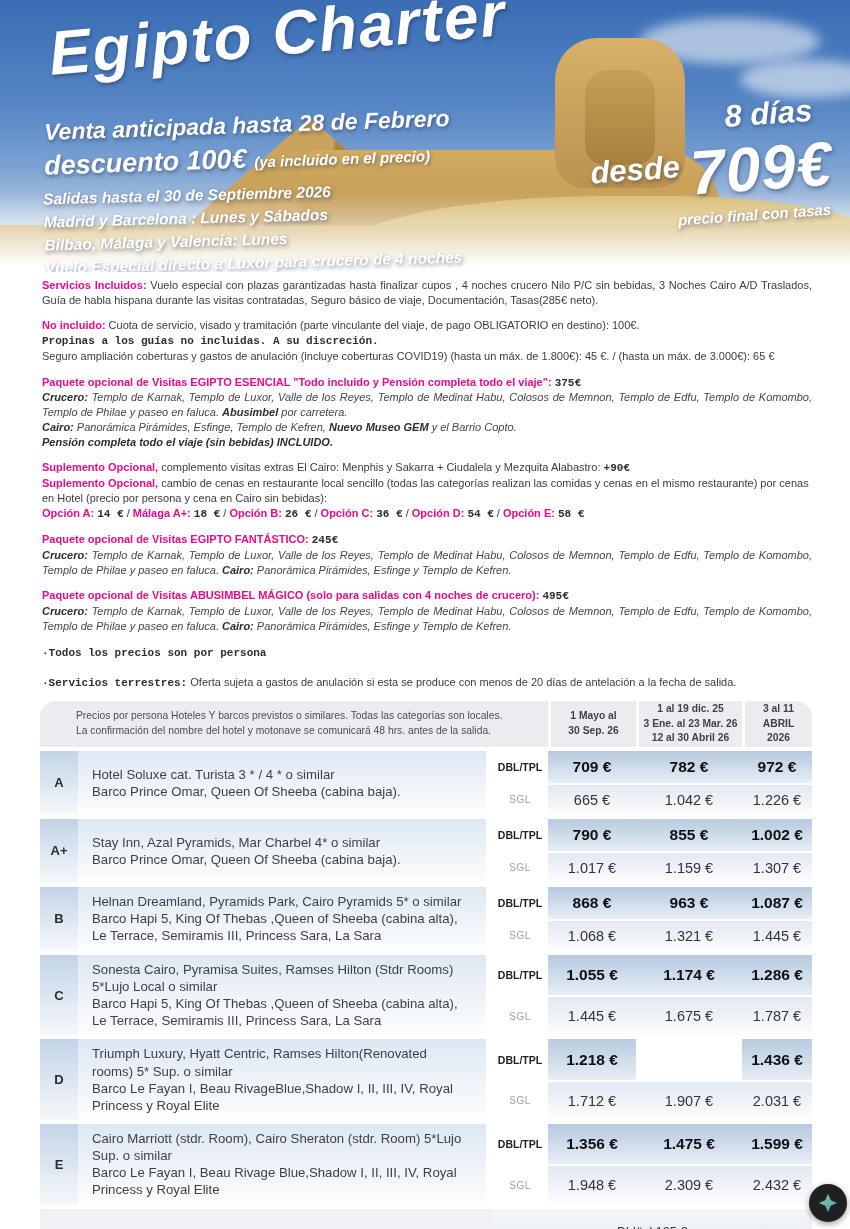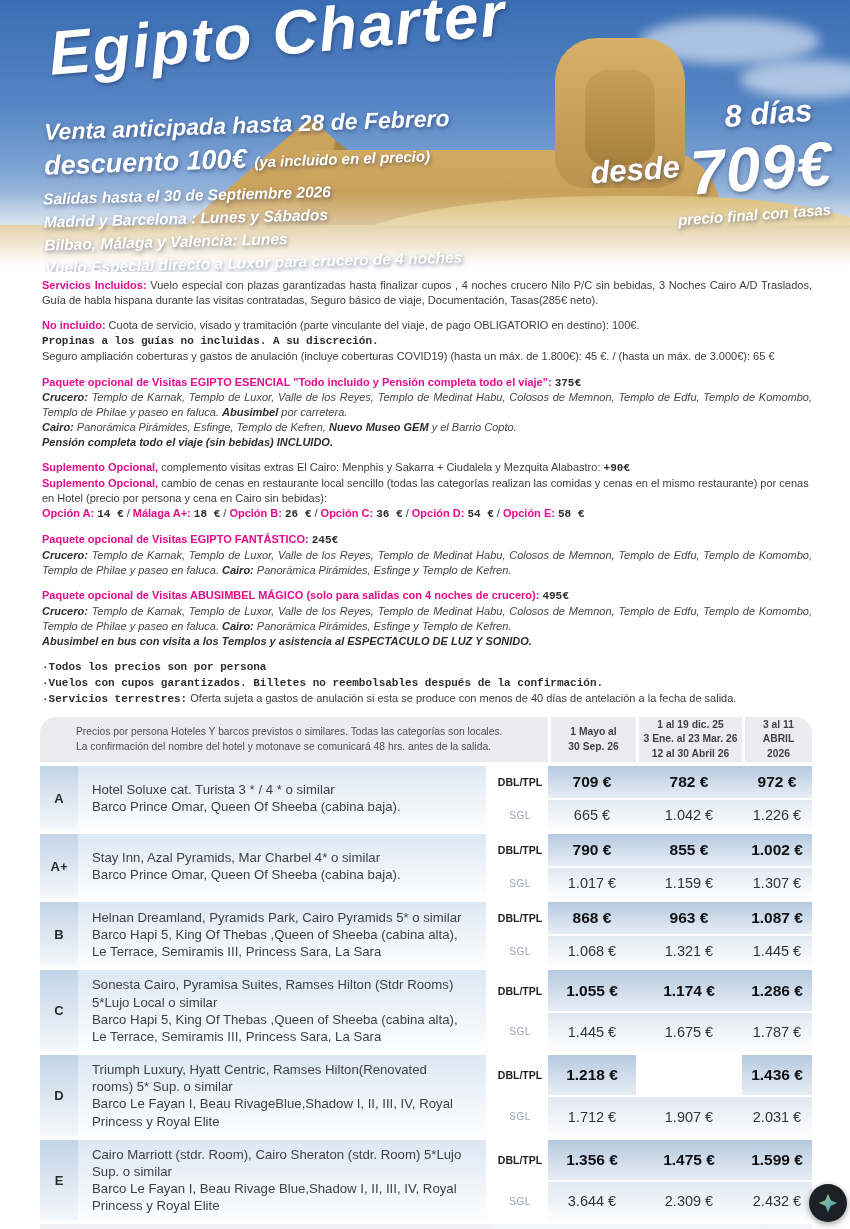--- a/index.html
+++ b/index.html
@@ -138,27 +138,26 @@
   </p>
 
   <p class="sec just">
     <span class="pk">Paquete opcional de Visitas EGIPTO FANTÁSTICO: </span><span class="b">245€</span><br>
     <span class="bi">Crucero:</span><span class="it"> Templo de Karnak, Templo de Luxor,  Valle de los Reyes, Templo de Medinat Habu, Colosos de Memnon, Templo de Edfu, Templo de Komombo, Templo de Philae y paseo en faluca. </span><span class="bi">Cairo:</span><span class="it"> Panorámica Pirámides, Esfinge y Templo de Kefren.</span>
   </p>
 
   <p class="sec just">
     <span class="pk">Paquete opcional de Visitas ABUSIMBEL MÁGICO (solo para salidas con 4 noches de crucero): </span><span class="b">495€</span><br>
     <span class="bi">Crucero:</span><span class="it"> Templo de Karnak, Templo de Luxor,  Valle de los Reyes, Templo de Medinat Habu, Colosos de Memnon, Templo de Edfu, Templo de Komombo, Templo de Philae y paseo en faluca. </span><span class="bi">Cairo:</span><span class="it"> Panorámica Pirámides, Esfinge y Templo de Kefren.</span><br>
-    <span class="bi">Abusimbel en bus con visita a los Templos y asistencia al ESPECTACULO DE LUZ Y SONIDO.</span>
   </p>
 
   <p class="sec" style="margin-bottom:4px;">
     <span class="b">·Todos los precios son por persona</span><br>
-    <span class="b">·Vuelos con cupos garantizados. Billetes no reembolsables después de la confirmación.</span><br>
-    <span class="b">·Servicios terrestres:</span><span> Oferta sujeta a gastos de anulación si esta se produce con menos de 40 días de antelación a la fecha de  salida.</span>
+    <br>
+    <span class="b">·Servicios terrestres:</span><span> Oferta sujeta a gastos de anulación si esta se produce con menos de 20 días de antelación a la fecha de  salida.</span>
   </p>
 </div>
 
 <div class="ptable">
   <div class="thead">
     <div class="thnote" style="border-left:none;">Precios por persona Hoteles Y barcos previstos o similares. Todas las categorías son locales.
 La confirmación del nombre del hotel y motonave se comunicará 48 hrs. antes de la salida.</div>
     <div class="thcol">1 Mayo al
 30 Sep. 26</div>
     <div class="thcol">1 al 19 dic. 25
@@ -248,21 +247,21 @@
       <div class="cat">E</div>
       <div class="desc">Cairo Marriott (stdr. Room), Cairo Sheraton (stdr. Room) 5*Lujo
 Sup. o similar
 Barco Le Fayan I, Beau Rivage Blue,Shadow I, II, III, IV, Royal
 Princess y Royal Elite</div>
       <div class="rt rt-dbl">DBL/TPL</div>
       <div class="pv cdbl d0 pv-dbl">1.356 €</div>
       <div class="pv cdbl d1 pv-dbl">1.475 €</div>
       <div class="pv cdbl d2 pv-dbl">1.599 €</div>
       <div class="rt rt-sgl">SGL</div>
-      <div class="pv csgl s0 pv-sgl">3.644 €</div>
+      <div class="pv csgl s0 pv-sgl">1.948 €</div>
       <div class="pv csgl s1 pv-sgl">2.309 €</div>
       <div class="pv csgl s2 pv-sgl">2.432 €</div>
     </div>
   </div>
 
   <div class="tfoot">
     <div class="tfnote">
       
     </div>
     <div class="tfvals">

